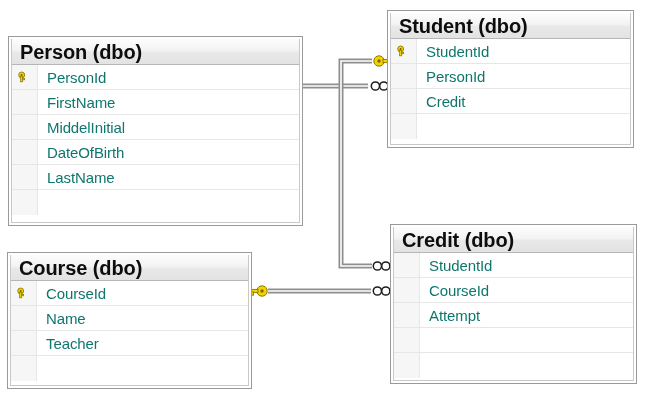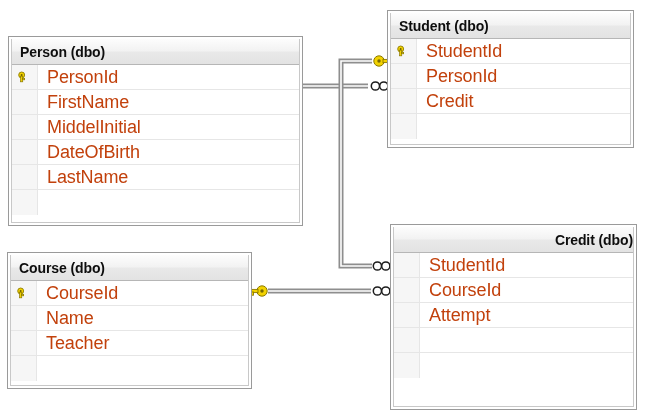--- a/index.html
+++ b/index.html
@@ -31,21 +31,21 @@
     box-sizing:border-box;
     height:100%;
     background:#fff;
   }
   .thead{
     height:26px;
     line-height:26px;
     background:linear-gradient(to bottom,#fdfdfd 0%,#f2f2f2 48%,#e9e9e9 52%,#e3e3e3 100%);
     border-bottom:1px solid #b6b6b6;
     font-weight:bold;
-    font-size:14px;
+    font-size:20px;
     color:#0d0d0d;
     padding-left:8px;
     box-sizing:border-box;
     letter-spacing:-0.1px;
     white-space:nowrap;
   }
   .rows{position:relative;}
   .row{
     height:25px;
     line-height:25px;
@@ -60,22 +60,22 @@
     width:26px;
     min-width:26px;
     height:100%;
     border-right:1px solid #e6e6e6;
     background:#f6f6f6;
     display:flex;align-items:center;justify-content:center;
     box-sizing:border-box;
   }
   .colname{
     padding-left:9px;
-    font-size:18px;
-    color:#c2410c;
+    font-size:15px;
+    color:#0f766e;
     white-space:nowrap;
     letter-spacing:-0.1px;
   }
   .row.blank{background:#fff;}
 
   
   .pkkey{width:14px;height:12px;display:block;}
 </style>
 </head>
 <body>
@@ -239,21 +239,21 @@
 
         <div class="row blank">
           <div class="keycell"></div>
           <div class="colname"></div>
         </div>
 
       </div>
     </div>
   </div>
 
-  <div class="table" style="left:390px;top:224px;width:247px;height:186px;text-align:right;">
+  <div class="table" style="left:390px;top:224px;width:247px;height:160px;">
     <div class="inner">
       <div class="thead">Credit (dbo)</div>
       <div class="rows">
 
         <div class="row">
           <div class="keycell"></div>
           <div class="colname">StudentId</div>
         </div>
 
         <div class="row">

